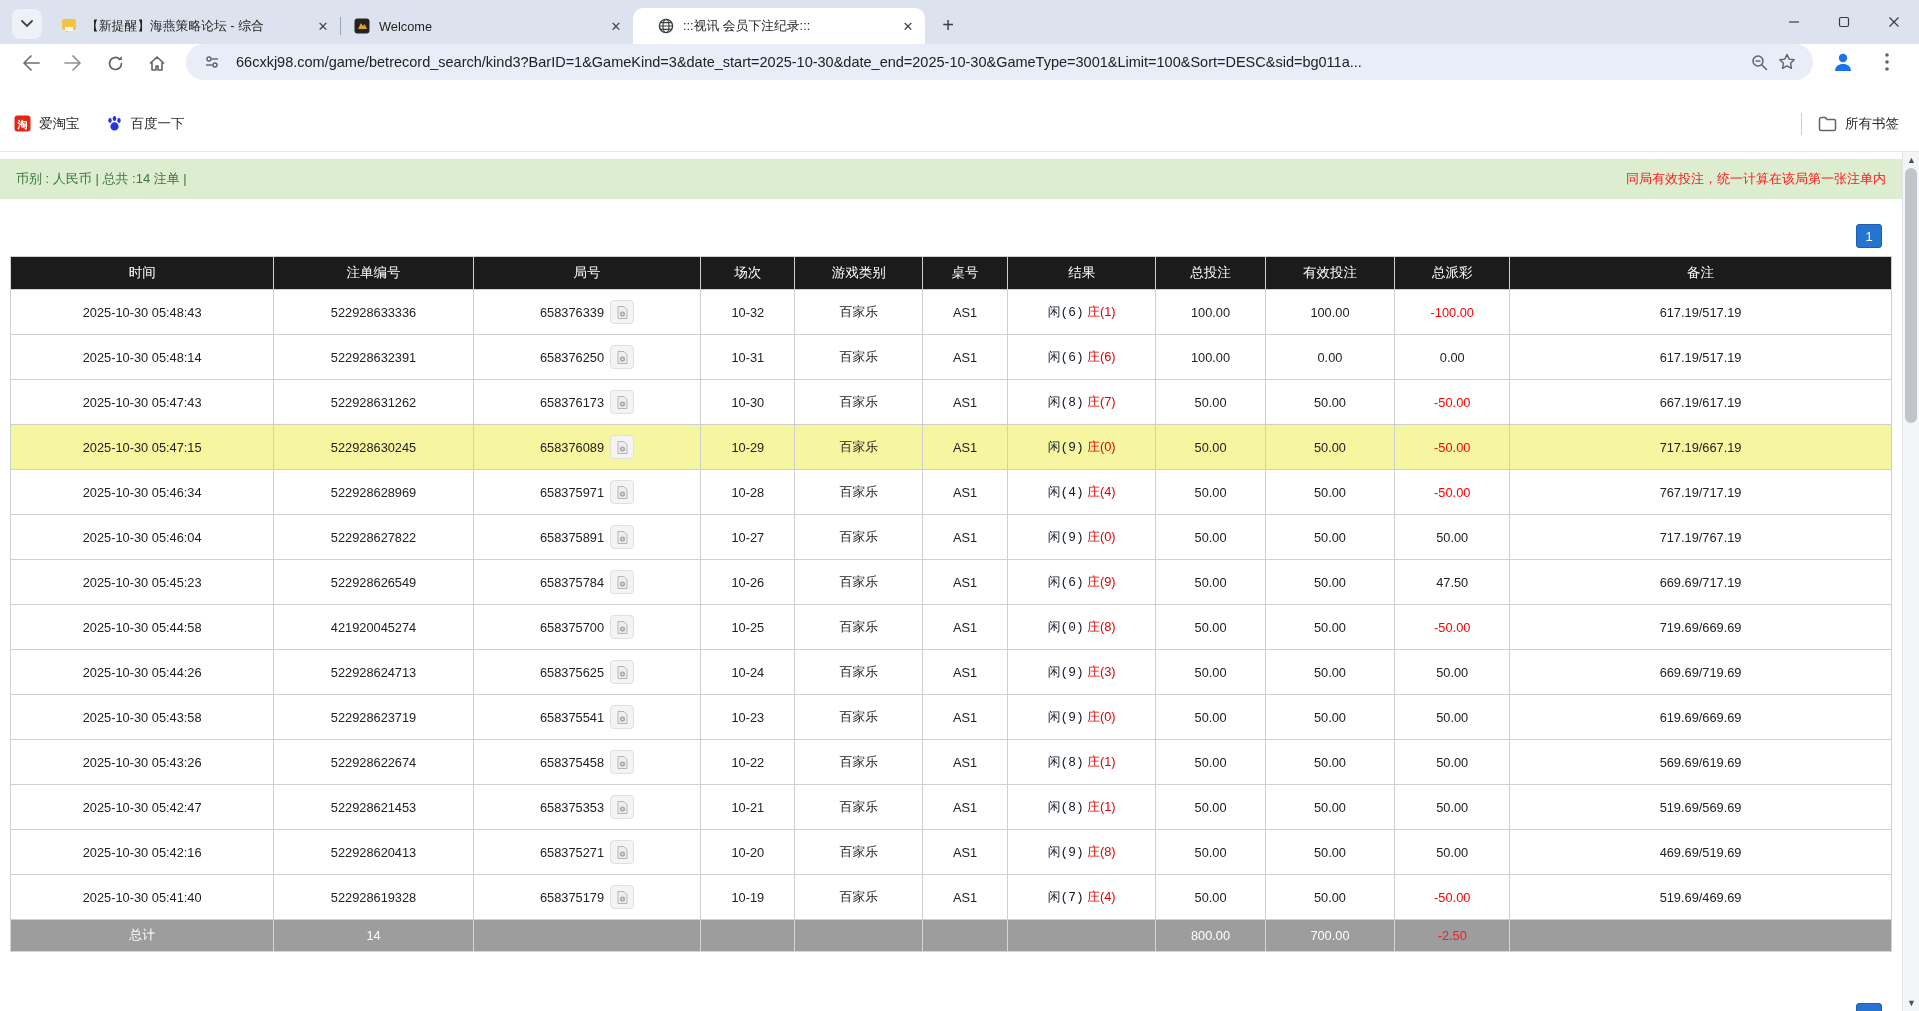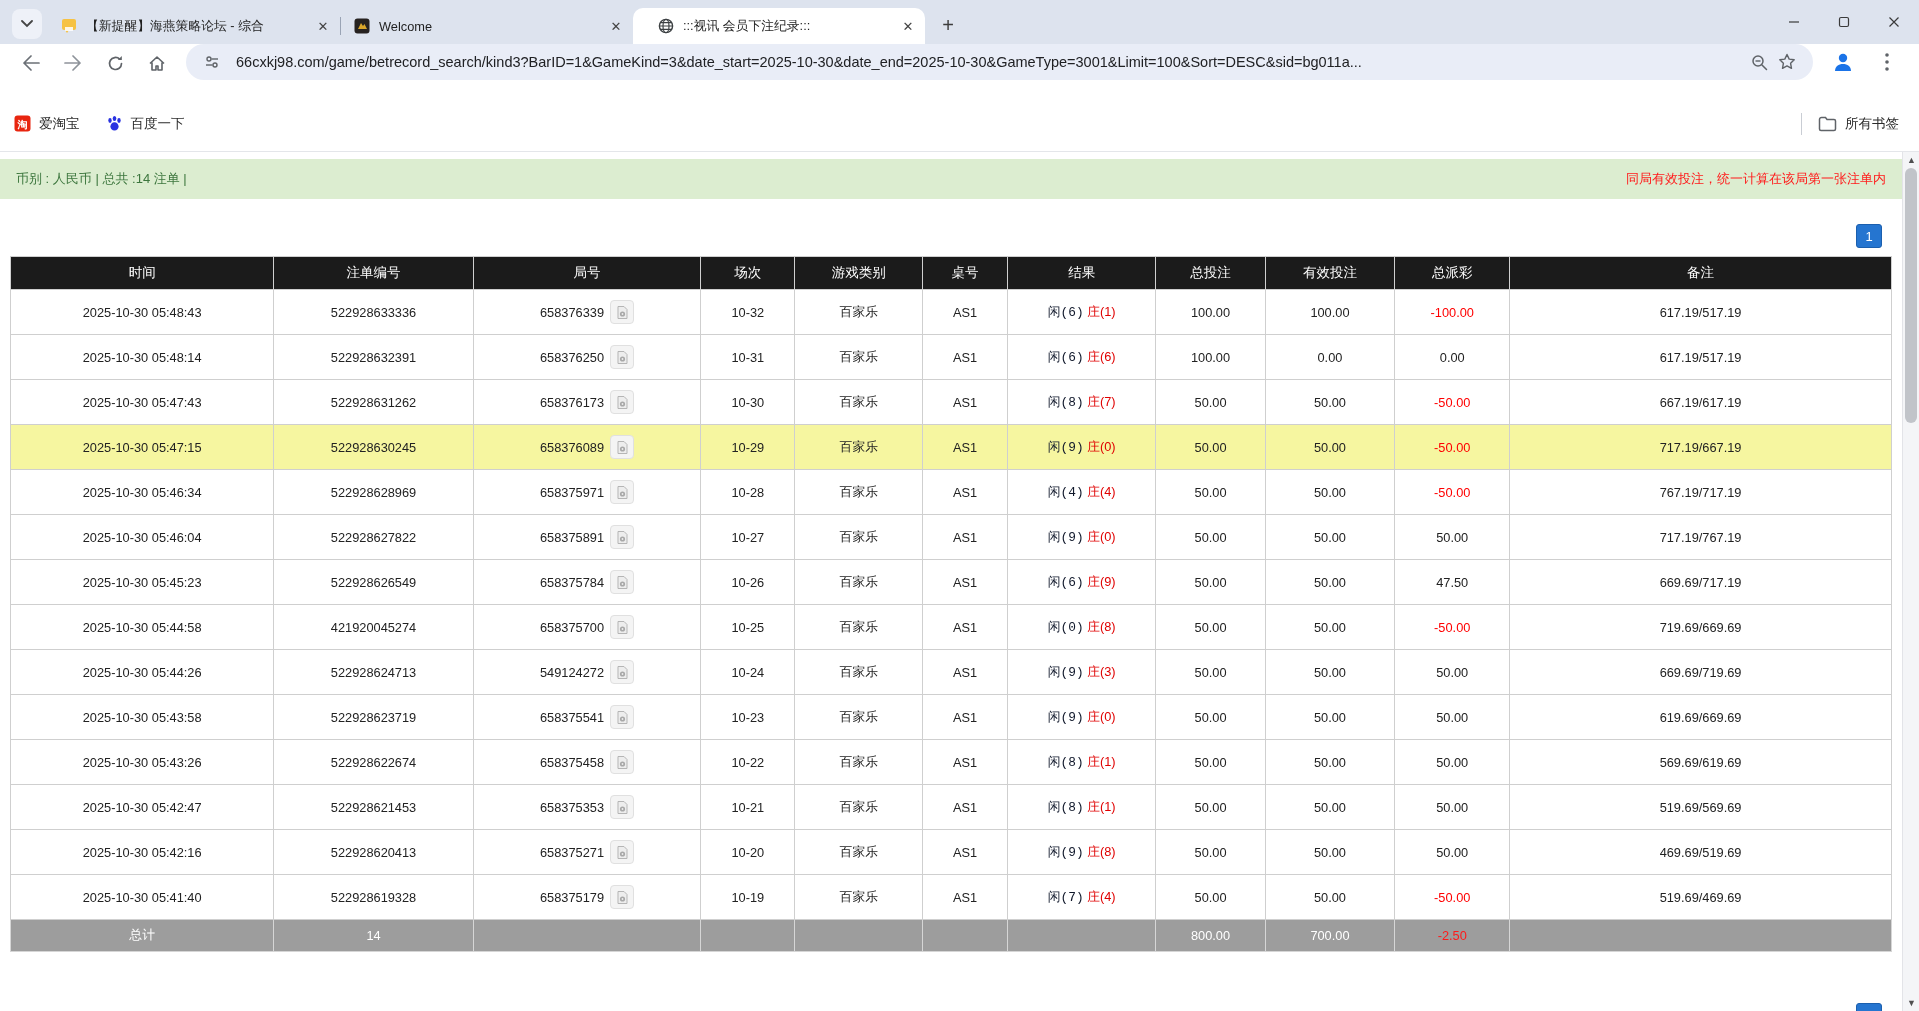--- a/index.html
+++ b/index.html
@@ -502,21 +502,21 @@
     <td>50.00</td>
     <td class="payout neg">-50.00</td>
     <td>719.69/669.69</td>
   </tr>
 
   <tr>
     <td>2025-10-30 05:44:26</td>
     <td>522928624713</td>
     <td>
       <span class="round-wrap">
-        <span>549124272</span>
+        <span>658375625</span>
         <span class="vid">
           <svg width="15" height="15" viewBox="0 0 15 15">
                       <path d="M3 1.5h6l3 3v9H3z" fill="#ededed" stroke="#b5b5b5" stroke-width="1"></path>
                       <circle cx="7.5" cy="9" r="2.6" fill="#a8a8a8"></circle>
                       <circle cx="7.5" cy="9" r="0.9" fill="#ededed"></circle>
                     </svg>
         </span>
       </span>
     </td>
     <td>10-24</td>

